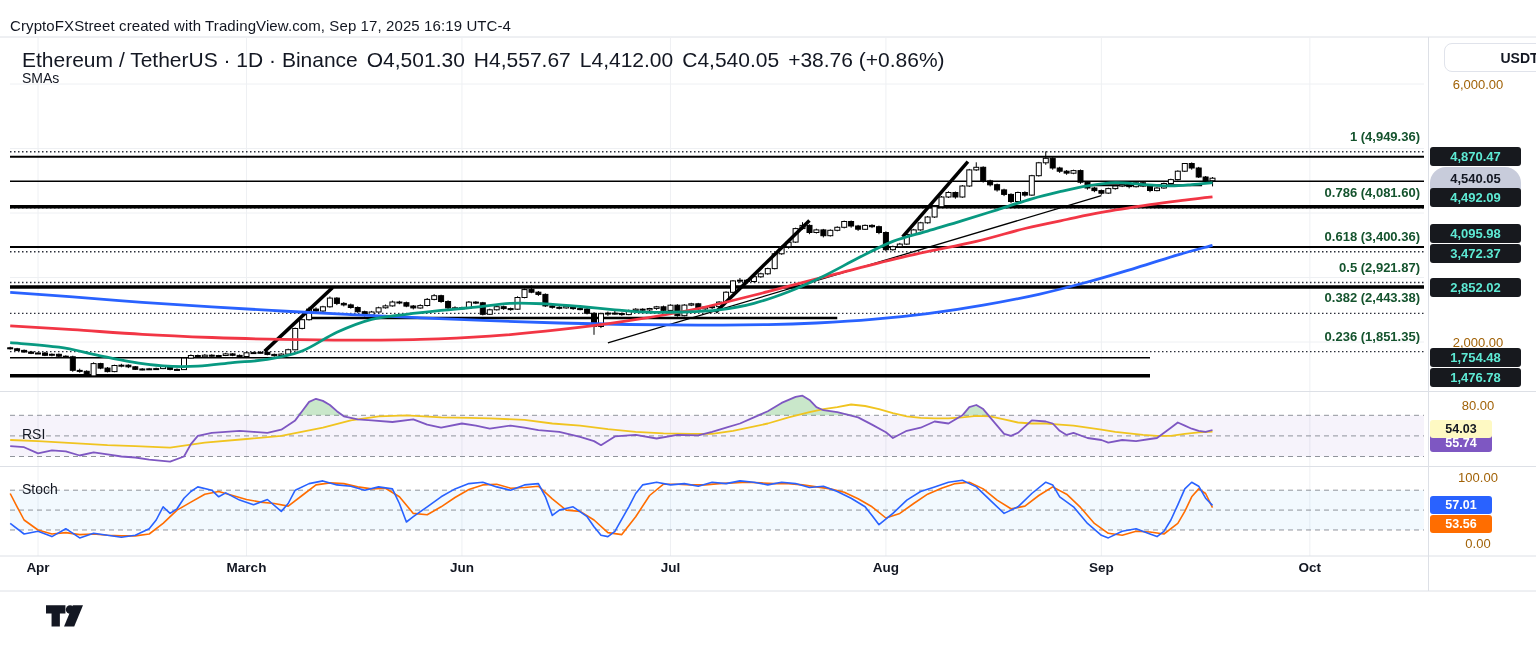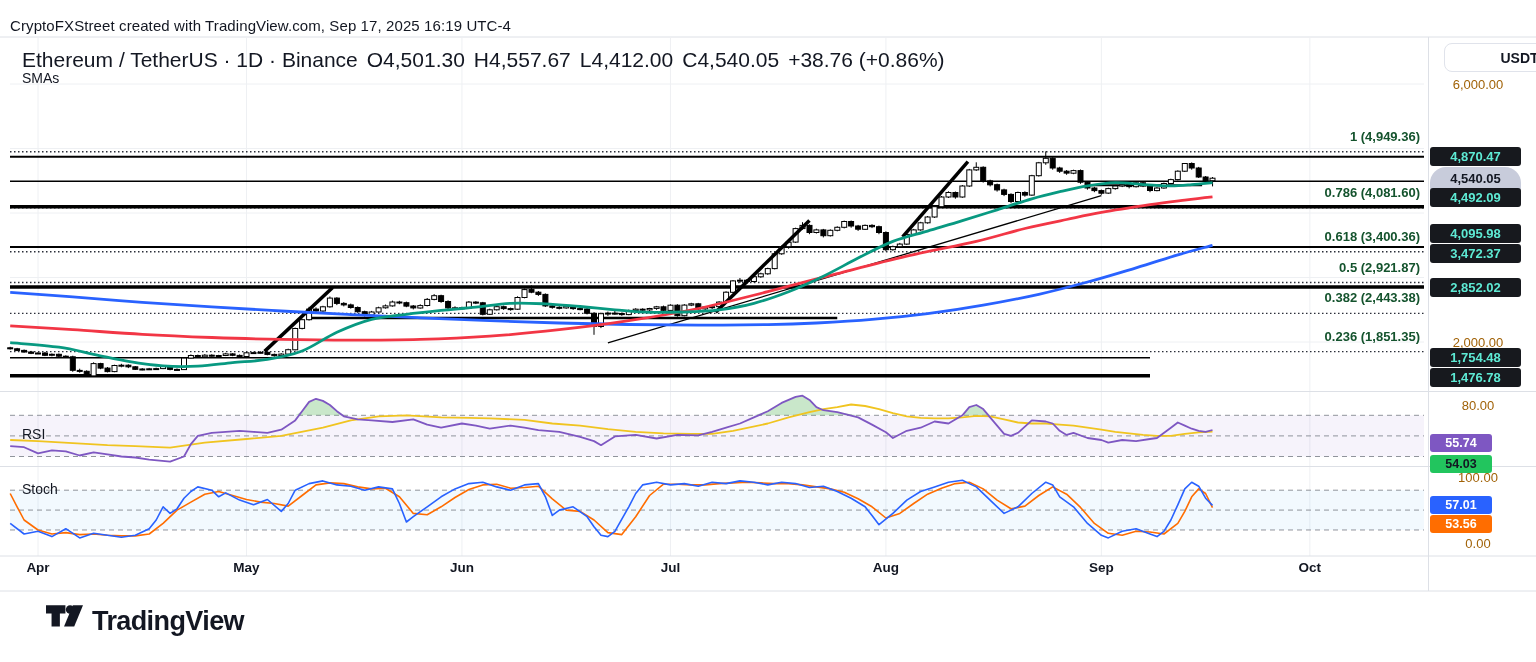--- a/index.html
+++ b/index.html
@@ -452,21 +452,21 @@
     <div class="txt tick" style="left: 1478px; top: 405px;">80.00</div>
     <div class="txt tick" style="left: 1478px; top: 476.94px;">100.00</div>
     <div class="txt tick" style="left: 1478px; top: 543.24px;">0.00</div>
     <div class="txt fib-lbl" style="left: 1420px; top: 135.766px;">1 (4,949.36)</div>
     <div class="txt fib-lbl" style="left: 1420px; top: 191.737px;">0.786 (4,081.60)</div>
     <div class="txt fib-lbl" style="left: 1420px; top: 235.677px;">0.618 (3,400.36)</div>
     <div class="txt fib-lbl" style="left: 1420px; top: 266.539px;">0.5 (2,921.87)</div>
     <div class="txt fib-lbl" style="left: 1420px; top: 297.402px;">0.382 (2,443.38)</div>
     <div class="txt fib-lbl" style="left: 1420px; top: 335.588px;">0.236 (1,851.35)</div>
     <div class="txt month" style="left: 38px; top: 560px;">Apr</div>
-    <div class="txt month" style="left: 246.5px; top: 560px;">May</div>
+    <div class="txt month" style="left: 246.5px; top: 560px;">March</div>
     <div class="txt month" style="left: 461.95px; top: 560px;">Jun</div>
     <div class="txt month" style="left: 670.45px; top: 560px;">Jul</div>
     <div class="txt month" style="left: 885.9px; top: 560px;">Aug</div>
     <div class="txt month" style="left: 1101.35px; top: 560px;">Sep</div>
     <div class="txt month" style="left: 1309.85px; top: 560px;">Oct</div>
     <div class="plabel" style="top: 147.355px; height: 19px;">
       <span>4,870.47</span>
     </div>
     <div class="plabel cur" style="top: 167.355px; height: 36px;">
       <span>4,540.05</span>
@@ -484,25 +484,24 @@
     <div class="plabel" style="top: 277.545px; height: 19px;">
       <span>2,852.02</span>
     </div>
     <div class="plabel" style="top: 348.336px; height: 19px;">
       <span>1,754.48</span>
     </div>
     <div class="plabel" style="top: 368.336px; height: 19px;">
       <span>1,476.78</span>
     </div>
     <div class="vlabel" style="top: 434px; background: rgb(126, 87, 194);">55.74</div>
-    <div class="vlabel" style="top: 455px; background: #22c55e; color: rgb(19, 23, 34);">54.03</div>
+    <div class="vlabel" style="top: 420px; background: #fef9c3; color: rgb(19, 23, 34);">54.03</div>
     <div class="vlabel" style="top: 496.442px; background: rgb(41, 98, 255);">57.01</div>
     <div class="vlabel" style="top: 515.442px; background: rgb(255, 109, 0);">53.56</div>
   </div>
 
 <div class="abs" id="logo">
   <svg width="37" height="34" viewBox="0 0 40 34">
     <path d="M0 0 H21 V9 H15 V23 H6 V9 H0 Z" fill="#131722"></path>
     <circle cx="26" cy="4.5" r="4.6" fill="#131722"></circle>
     <path d="M19.5 23 L29 0 H40 L30.5 23 Z" fill="#131722"></path>
   </svg>
-  <span class="brand">TradingView</span>
 </div>
 
 </body></html>

